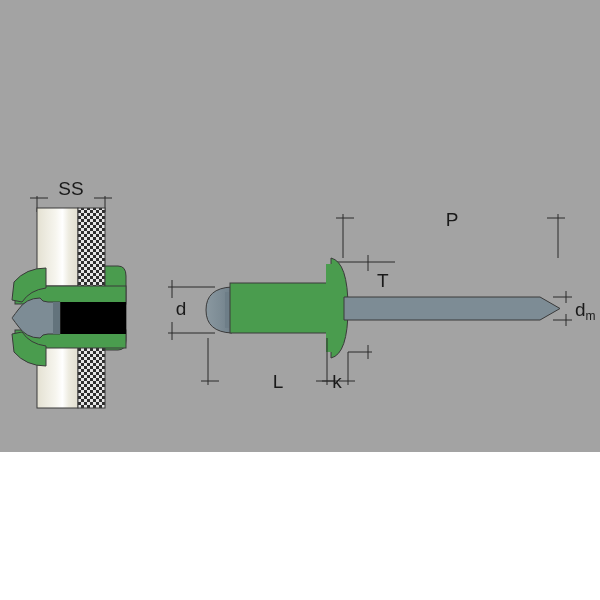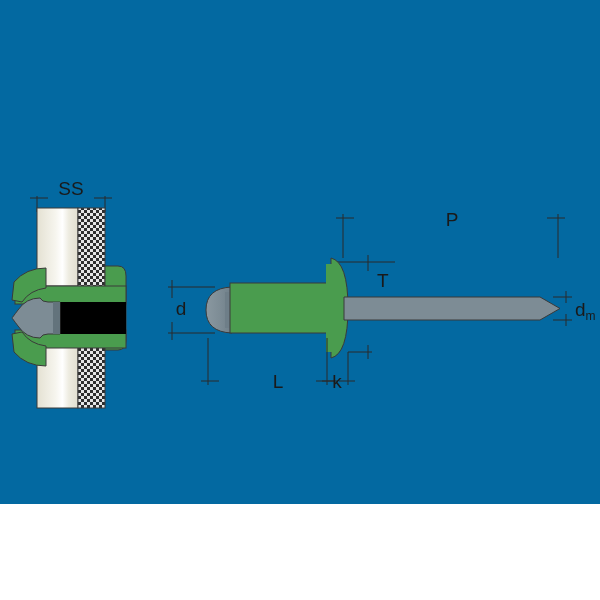--- a/index.html
+++ b/index.html
@@ -6,22 +6,22 @@
     margin: 0;
     padding: 0;
     background: #ffffff;
   }
   body {
     font-family: "Liberation Sans", sans-serif;
   }
   #diagram-root {
     position: relative;
     width: 600px;
-    height: 504px;
-    background: #0369a1;
+    height: 452px;
+    background: #a3a3a3;
     overflow: hidden;
   }
   #diagram-svg {
     display: block;
     width: 600px;
     height: 600px;
   }
   .dim-label {
     font-family: "Liberation Sans", sans-serif;
     font-size: 19px;

